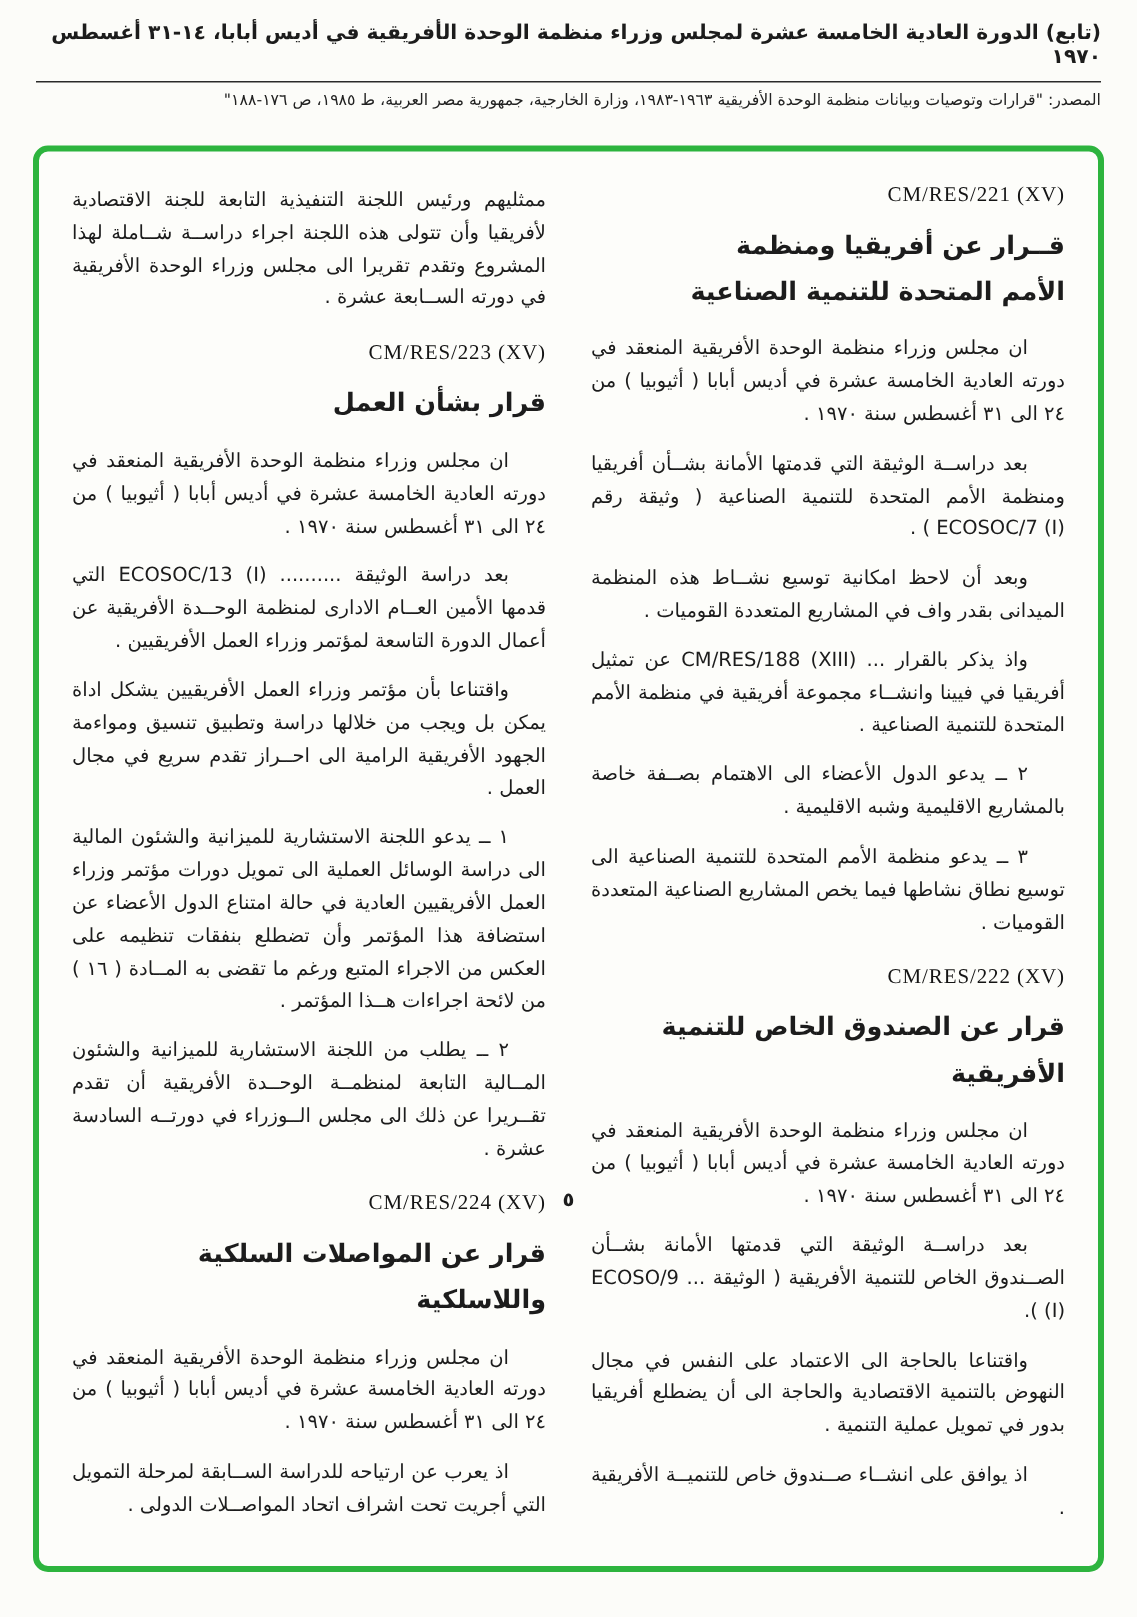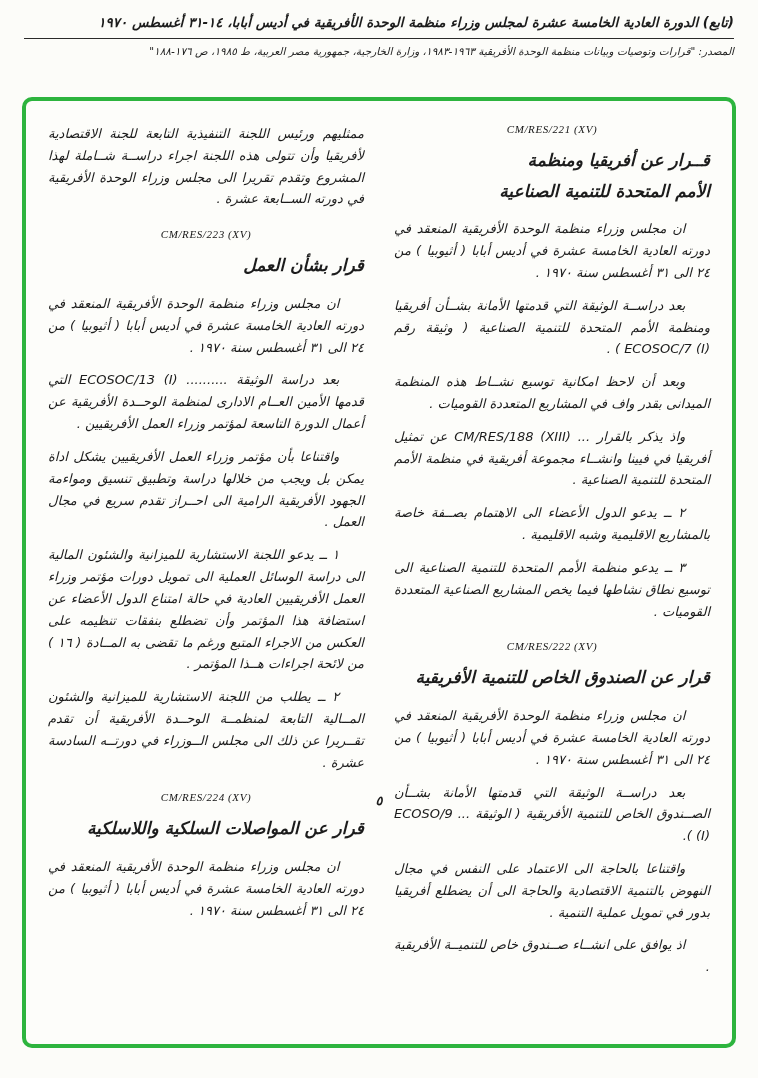--- a/index.html
+++ b/index.html
@@ -3,21 +3,21 @@
 <meta charset="utf-8">
 <style>
   * { margin: 0; padding: 0; box-sizing: border-box; }
   html, body {
     width: 758px; height: 1078px;
     background: #fcfcf9;
     font-family: "DejaVu Sans", sans-serif;
     color: #1c1c1c;
     overflow: hidden;
   }
-  .page { position: relative; width: 758px; height: 816px; font-style: italic; }
+  .page { position: relative; width: 758px; height: 816px; }
 
   
   .page-header {
     position: absolute; top: 14px; left: 24px; right: 24px;
     direction: rtl;
   }
   .header-line1 {
     font-size: 13.5px; font-weight: bold; text-align: right;
     letter-spacing: 0.2px; padding-bottom: 8px;
     border-bottom: 1.5px solid #2a2a2a;
@@ -36,23 +36,23 @@
     overflow: hidden;
   }
   .columns {
     display: flex; direction: rtl; gap: 30px; height: 100%;
   }
   .col { flex: 1; min-width: 0; }
 
   
   .block { direction: rtl; }
   .ref {
-    direction: ltr; text-align: center;
+    direction: ltr; text-align: right;
     font-family: "Liberation Serif", serif;
-    font-size: 11px; letter-spacing: 0.6px;
+    font-size: 14px; letter-spacing: 0.6px;
     margin: 18px 0 10px 0;
     color: #141414;
   }
   .col .block:first-child { margin-top: 2px; }
   .title {
     font-weight: bold; text-align: right;
     font-size: 17px; line-height: 1.8;
     margin: 4px 0 12px 0;
     white-space: pre-line;
   }
@@ -104,19 +104,20 @@
           <div class="block ref">CM/RES/223  (XV)</div>
           <div class="block title">قرار بشأن العمل</div>
           <div class="block para">ان مجلس وزراء منظمة الوحدة الأفريقية المنعقد في دورته العادية الخامسة عشرة في أديس أبابا ( أثيوبيا ) من ٢٤ الى ٣١ أغسطس سنة ١٩٧٠ .</div>
           <div class="block para">بعد دراسة الوثيقة .......... ECOSOC/13 (I) التي قدمها الأمين العــام الادارى لمنظمة الوحــدة الأفريقية عن أعمال الدورة التاسعة لمؤتمر وزراء العمل الأفريقيين .</div>
           <div class="block para">واقتناعا بأن مؤتمر وزراء العمل الأفريقيين يشكل اداة يمكن بل ويجب من خلالها دراسة وتطبيق تنسيق ومواءمة الجهود الأفريقية الرامية الى احــراز تقدم سريع في مجال العمل .</div>
           <div class="block para">١ ــ يدعو اللجنة الاستشارية للميزانية والشئون المالية الى دراسة الوسائل العملية الى تمويل دورات مؤتمر وزراء العمل الأفريقيين العادية في حالة امتناع الدول الأعضاء عن استضافة هذا المؤتمر وأن تضطلع بنفقات تنظيمه على العكس من الاجراء المتبع ورغم ما تقضى به المــادة ( ١٦ ) من لائحة اجراءات هــذا المؤتمر .</div>
           <div class="block para">٢ ــ يطلب من اللجنة الاستشارية للميزانية والشئون المــالية التابعة لمنظمــة الوحــدة الأفريقية أن تقدم تقــريرا عن ذلك الى مجلس الــوزراء في دورتــه السادسة عشرة .</div>
           <div class="block ref">CM/RES/224  (XV)</div>
           <div class="block title">قرار عن المواصلات السلكية واللاسلكية</div>
           <div class="block para">ان مجلس وزراء منظمة الوحدة الأفريقية المنعقد في دورته العادية الخامسة عشرة في أديس أبابا ( أثيوبيا ) من ٢٤ الى ٣١ أغسطس سنة ١٩٧٠ .</div>
+          <div class="block para">اذ يعرب عن ارتياحه للدراسة الســابقة لمرحلة التمويل التي أجريت تحت اشراف اتحاد المواصــلات الدولى .</div>
         </div>
     </div>
   </div>
 
   <div class="page-number">٥</div>
 
 </div>
 
 </body></html>

